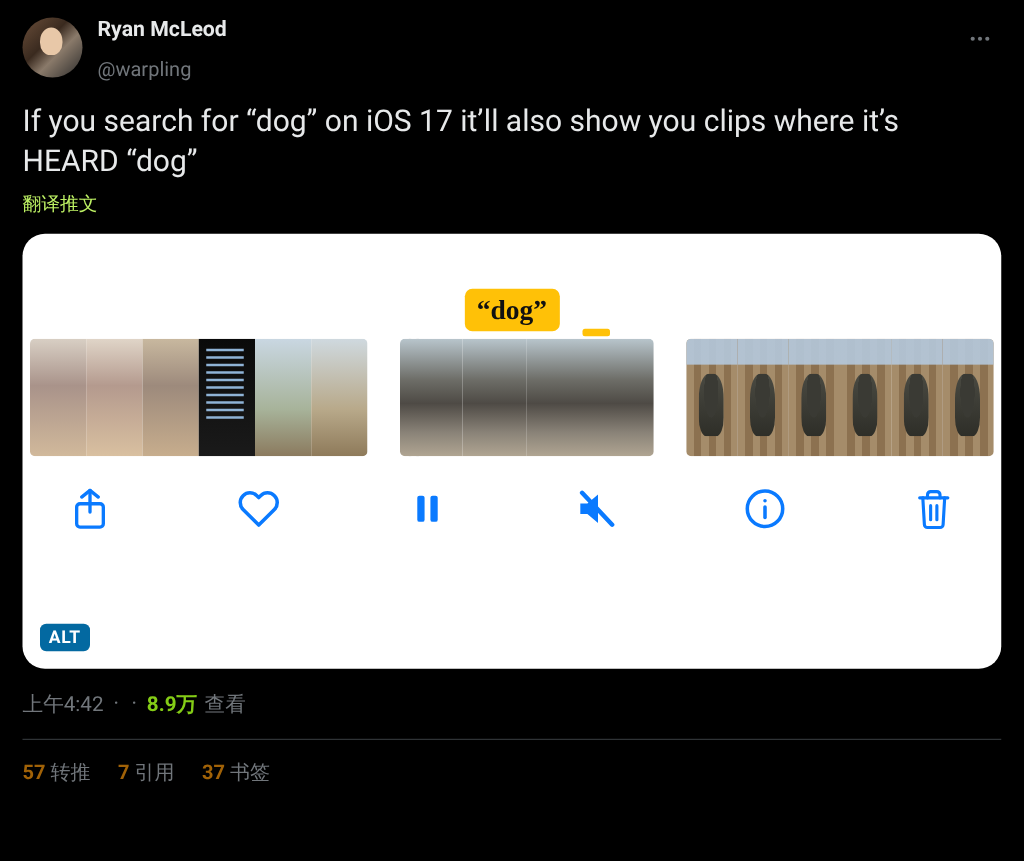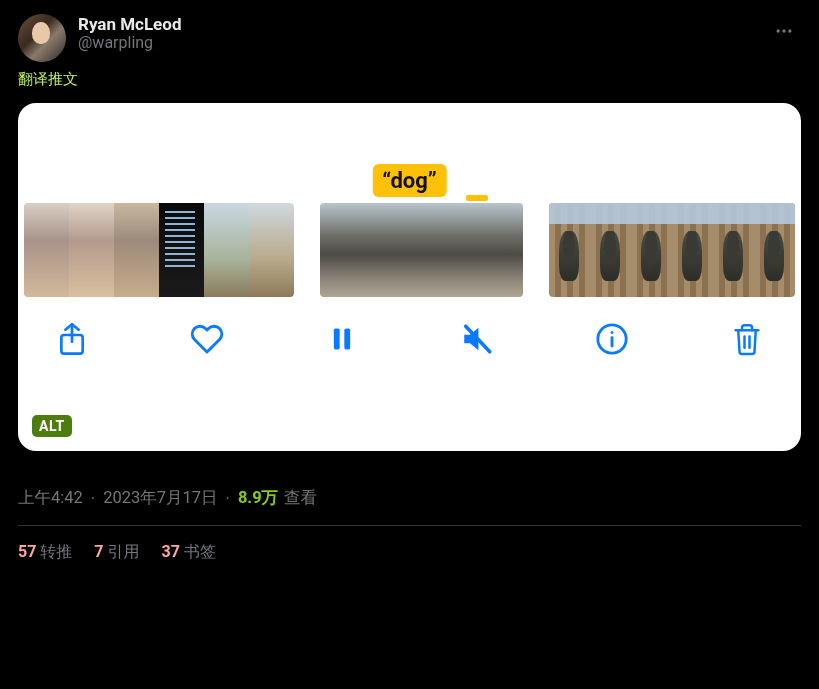--- a/index.html
+++ b/index.html
@@ -26,21 +26,21 @@
     background: linear-gradient(135deg, #6b4f3a 0%, #3a2a1f 40%, #8a7a6a 60%, #2a2a2a 100%);
     flex-shrink: 0;
     position: relative;
     overflow: hidden;
   }
   .avatar::after{
     content:"";
     position:absolute; left:14px; top:8px; width:18px; height:22px;
     background:#e8c8a8; border-radius:50% 50% 45% 45%;
   }
-  .name-block { display: flex; flex-direction: column; gap: 0; }
+  .name-block { display: flex; flex-direction: column; gap: 13px; }
   .display-name { font-weight: 700; font-size: 17px; color: #e7e9ea; }
   .handle { color: #71767b; font-size: 16px; margin-top: -1px; }
   .more-btn {
     position: absolute; right: 0; top: 0;
     width: 34px; height: 34px;
     display: flex; align-items: center; justify-content: center;
     border-radius: 50%;
     color: #71767b;
     cursor: pointer;
   }
@@ -58,21 +58,21 @@
     cursor: pointer;
   }
   .media-card {
     margin-top: 14px;
     border-radius: 18px;
     background: #fff;
     overflow: hidden;
     position: relative;
     height: 348px;
   }
-  .media-top-space { height: 100px; position: relative; }
+  .media-top-space { height: 84px; position: relative; font-family: Liberation Serif, serif; }
   .dog-label {
     position: absolute;
     left: 50%; transform: translateX(-50%);
     bottom: 6px;
     background: #ffc107;
     color: #111;
     font-weight: 700;
     font-size: 22px;
     padding: 4px 10px;
     border-radius: 6px;
@@ -131,46 +131,46 @@
     align-items: center;
     padding: 22px 34px 0 34px;
     color: #0a7aff;
   }
   .toolbar svg { display:block; }
   .tb-btn { cursor:pointer; width:40px; height:40px; display:flex; align-items:center; justify-content:center; }
 
   .alt-badge{
     position:absolute;
     left:14px; bottom:14px;
-    background:#4d7c0f; color:#fff;
+    background:#0369a1; color:#fff;
     font-weight:700; font-size:14px;
     padding:3px 7px; border-radius:5px;
     letter-spacing:0.5px;
   }
 
   .meta-row{
-    margin-top:36px;
+    margin-top:18px;
     color:#71767b;
     font-size:16.5px;
     display:flex; align-items:center; gap:6px;
   }
   .meta-row .dot{ padding:0 2px; }
   .meta-row .views-count{ color:#84cc16; font-weight:700; }
 
   .divider{
     border:none; border-top:1px solid #2f3336;
     margin-top:16px;
   }
 
   .stats-row{
     display:flex; gap:22px;
     padding:16px 0 0 0;
     font-size:16px; color:#71767b;
   }
-  .stats-row .stat b{ color:#fca5a5; font-weight:700; margin-right:4px;}
+  .stats-row .stat b{ color:#a16207; font-weight:700; margin-right:4px;}
   .stats-row .stat{ cursor:pointer; }
 </style>
 </head>
 <body>
 
 <div class="tweet">
 
   <div class="tweet-header">
     <div class="avatar"></div>
     <div class="name-block">
@@ -179,20 +179,21 @@
     </div>
     <div class="more-btn">
       <svg width="20" height="20" viewBox="0 0 24 24" fill="currentColor">
           <circle cx="5" cy="12" r="2"></circle>
           <circle cx="12" cy="12" r="2"></circle>
           <circle cx="19" cy="12" r="2"></circle>
         </svg>
     </div>
   </div>
 
+  <div class="tweet-text">If you search for “dog” on iOS 17 it’ll also show you clips where it’s HEARD “dog”</div>
 
   <a class="translate-link">翻译推文</a>
 
   <div class="media-card">
     <div class="media-top-space">
       <div class="dog-label">“dog”</div>
     </div>
 
     <div class="timeline-row">
       <div class="timeline-marker"></div>
@@ -263,21 +264,20 @@
           </svg>
       </div>
     </div>
 
     <div class="alt-badge">ALT</div>
   </div>
 
   <div class="meta-row">
     <span>上午4:42</span>
     <span class="dot">·</span>
-    <span>2023年7月17日</span>
     <span class="dot">·</span>
     <span class="views-count">8.9万</span>
     <span>查看</span>
   </div>
 
   <hr class="divider">
 
   <div class="stats-row">
     <span class="stat"><b>57</b><span>转推</span></span>
     <span class="stat"><b>7</b><span>引用</span></span>

